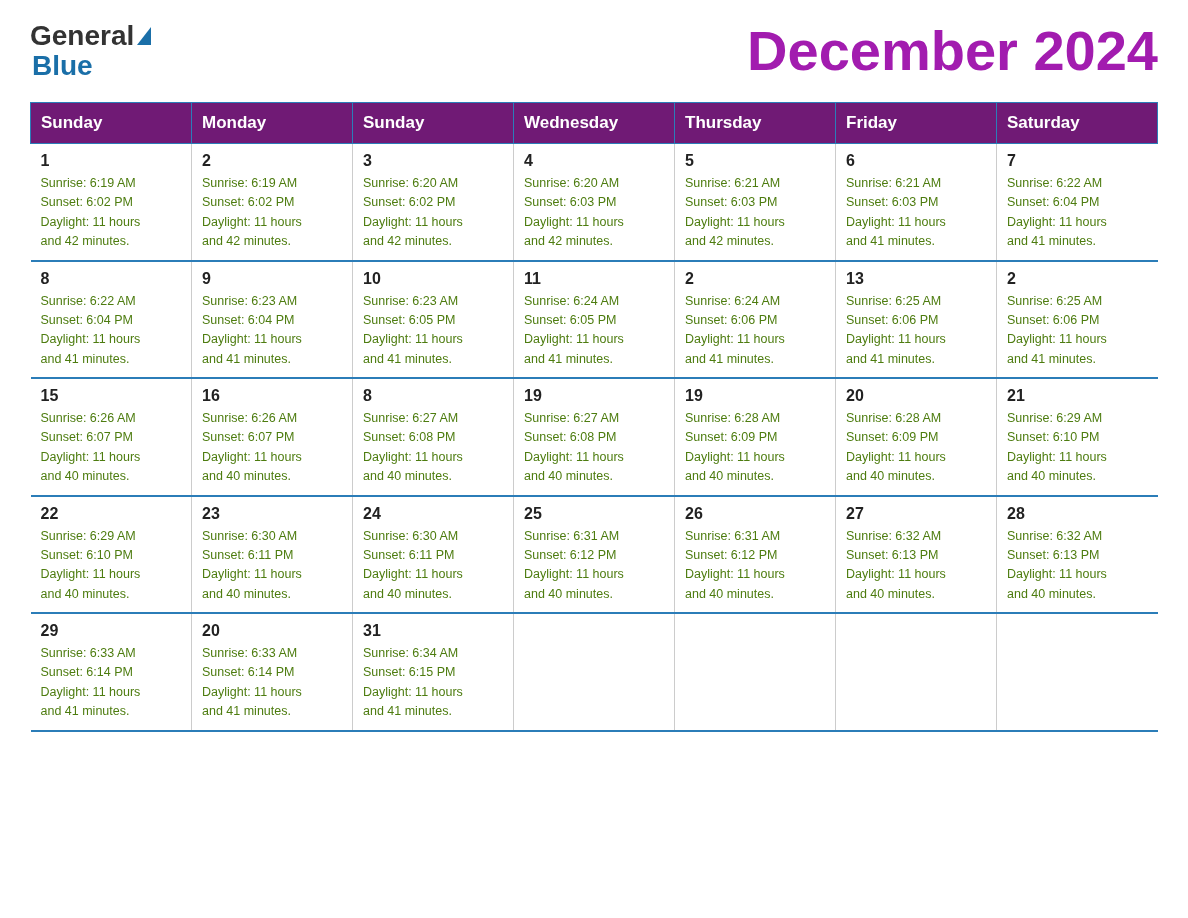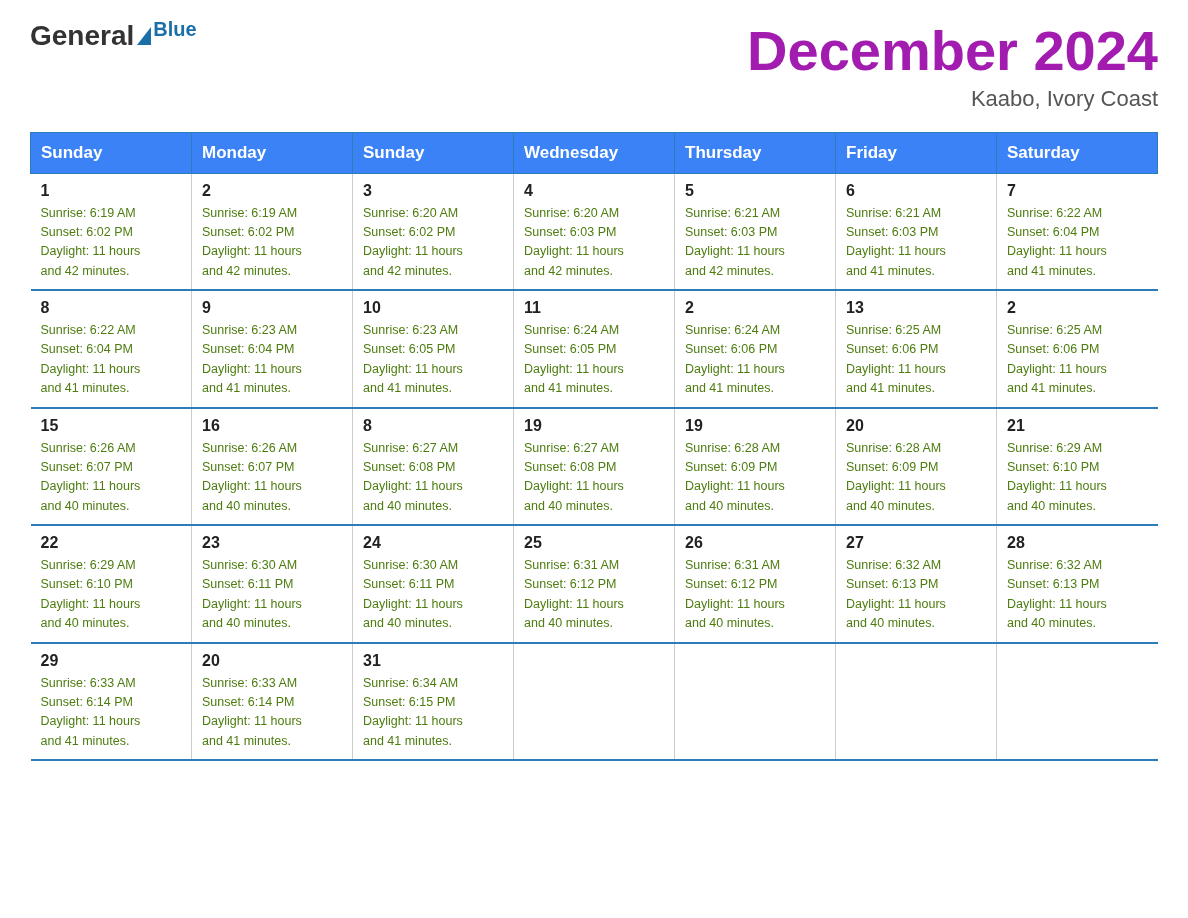--- a/index.html
+++ b/index.html
@@ -11,21 +11,21 @@
       padding: 20px 30px;
     }
     .header {
       display: flex;
       justify-content: space-between;
       align-items: flex-start;
       margin-bottom: 20px;
     }
     .logo {
       display: flex;
-      flex-direction: row;
+      flex-direction: column;
       align-items: flex-start;
     }
     .logo-text {
       font-size: 28px;
       font-weight: bold;
       color: #333;
       display: flex;
       align-items: center;
     }
     .logo-general { color: #333; }
@@ -34,21 +34,21 @@
       width: 0;
       height: 0;
       border-left: 14px solid transparent;
       border-right: 0px solid transparent;
       border-bottom: 18px solid #1a6fa8;
       margin-left: 3px;
       vertical-align: middle;
     }
     .logo-blue {
       color: #1a6fa8;
-      font-size: 20px;
+      font-size: 28px;
       font-weight: bold;
       margin-top: -2px;
       padding-left: 2px;
     }
     .title-block {
       text-align: right;
     }
     .month-title {
       font-size: 56px;
       font-weight: bold;
@@ -58,21 +58,21 @@
     .location {
       font-size: 22px;
       color: #555;
       margin-top: 4px;
     }
     table {
       width: 100%;
       border-collapse: collapse;
     }
     thead tr {
-      background-color: #3b82f6;
+      background-color: #701a75;
     }
     thead th {
       color: #fff;
       font-size: 17px;
       font-weight: 600;
       padding: 10px 10px;
       text-align: left;
       border: 1px solid #2b7db8;
     }
     tbody tr {
@@ -113,21 +113,20 @@
 <div class="header">
   <div class="logo">
     <div class="logo-text">
       <span class="logo-general">General</span>
       <span class="logo-triangle"></span>
     </div>
     <div class="logo-blue">Blue</div>
   </div>
   <div class="title-block">
     <div class="month-title">December 2024</div>
-    <div class="location">Kaabo, Ivory Coast</div>
   </div>
 </div>
 
 <table>
   <thead>
     <tr>
     <th>Sunday</th>
         <th>Monday</th>
         <th>Sunday</th>
         <th>Wednesday</th>

